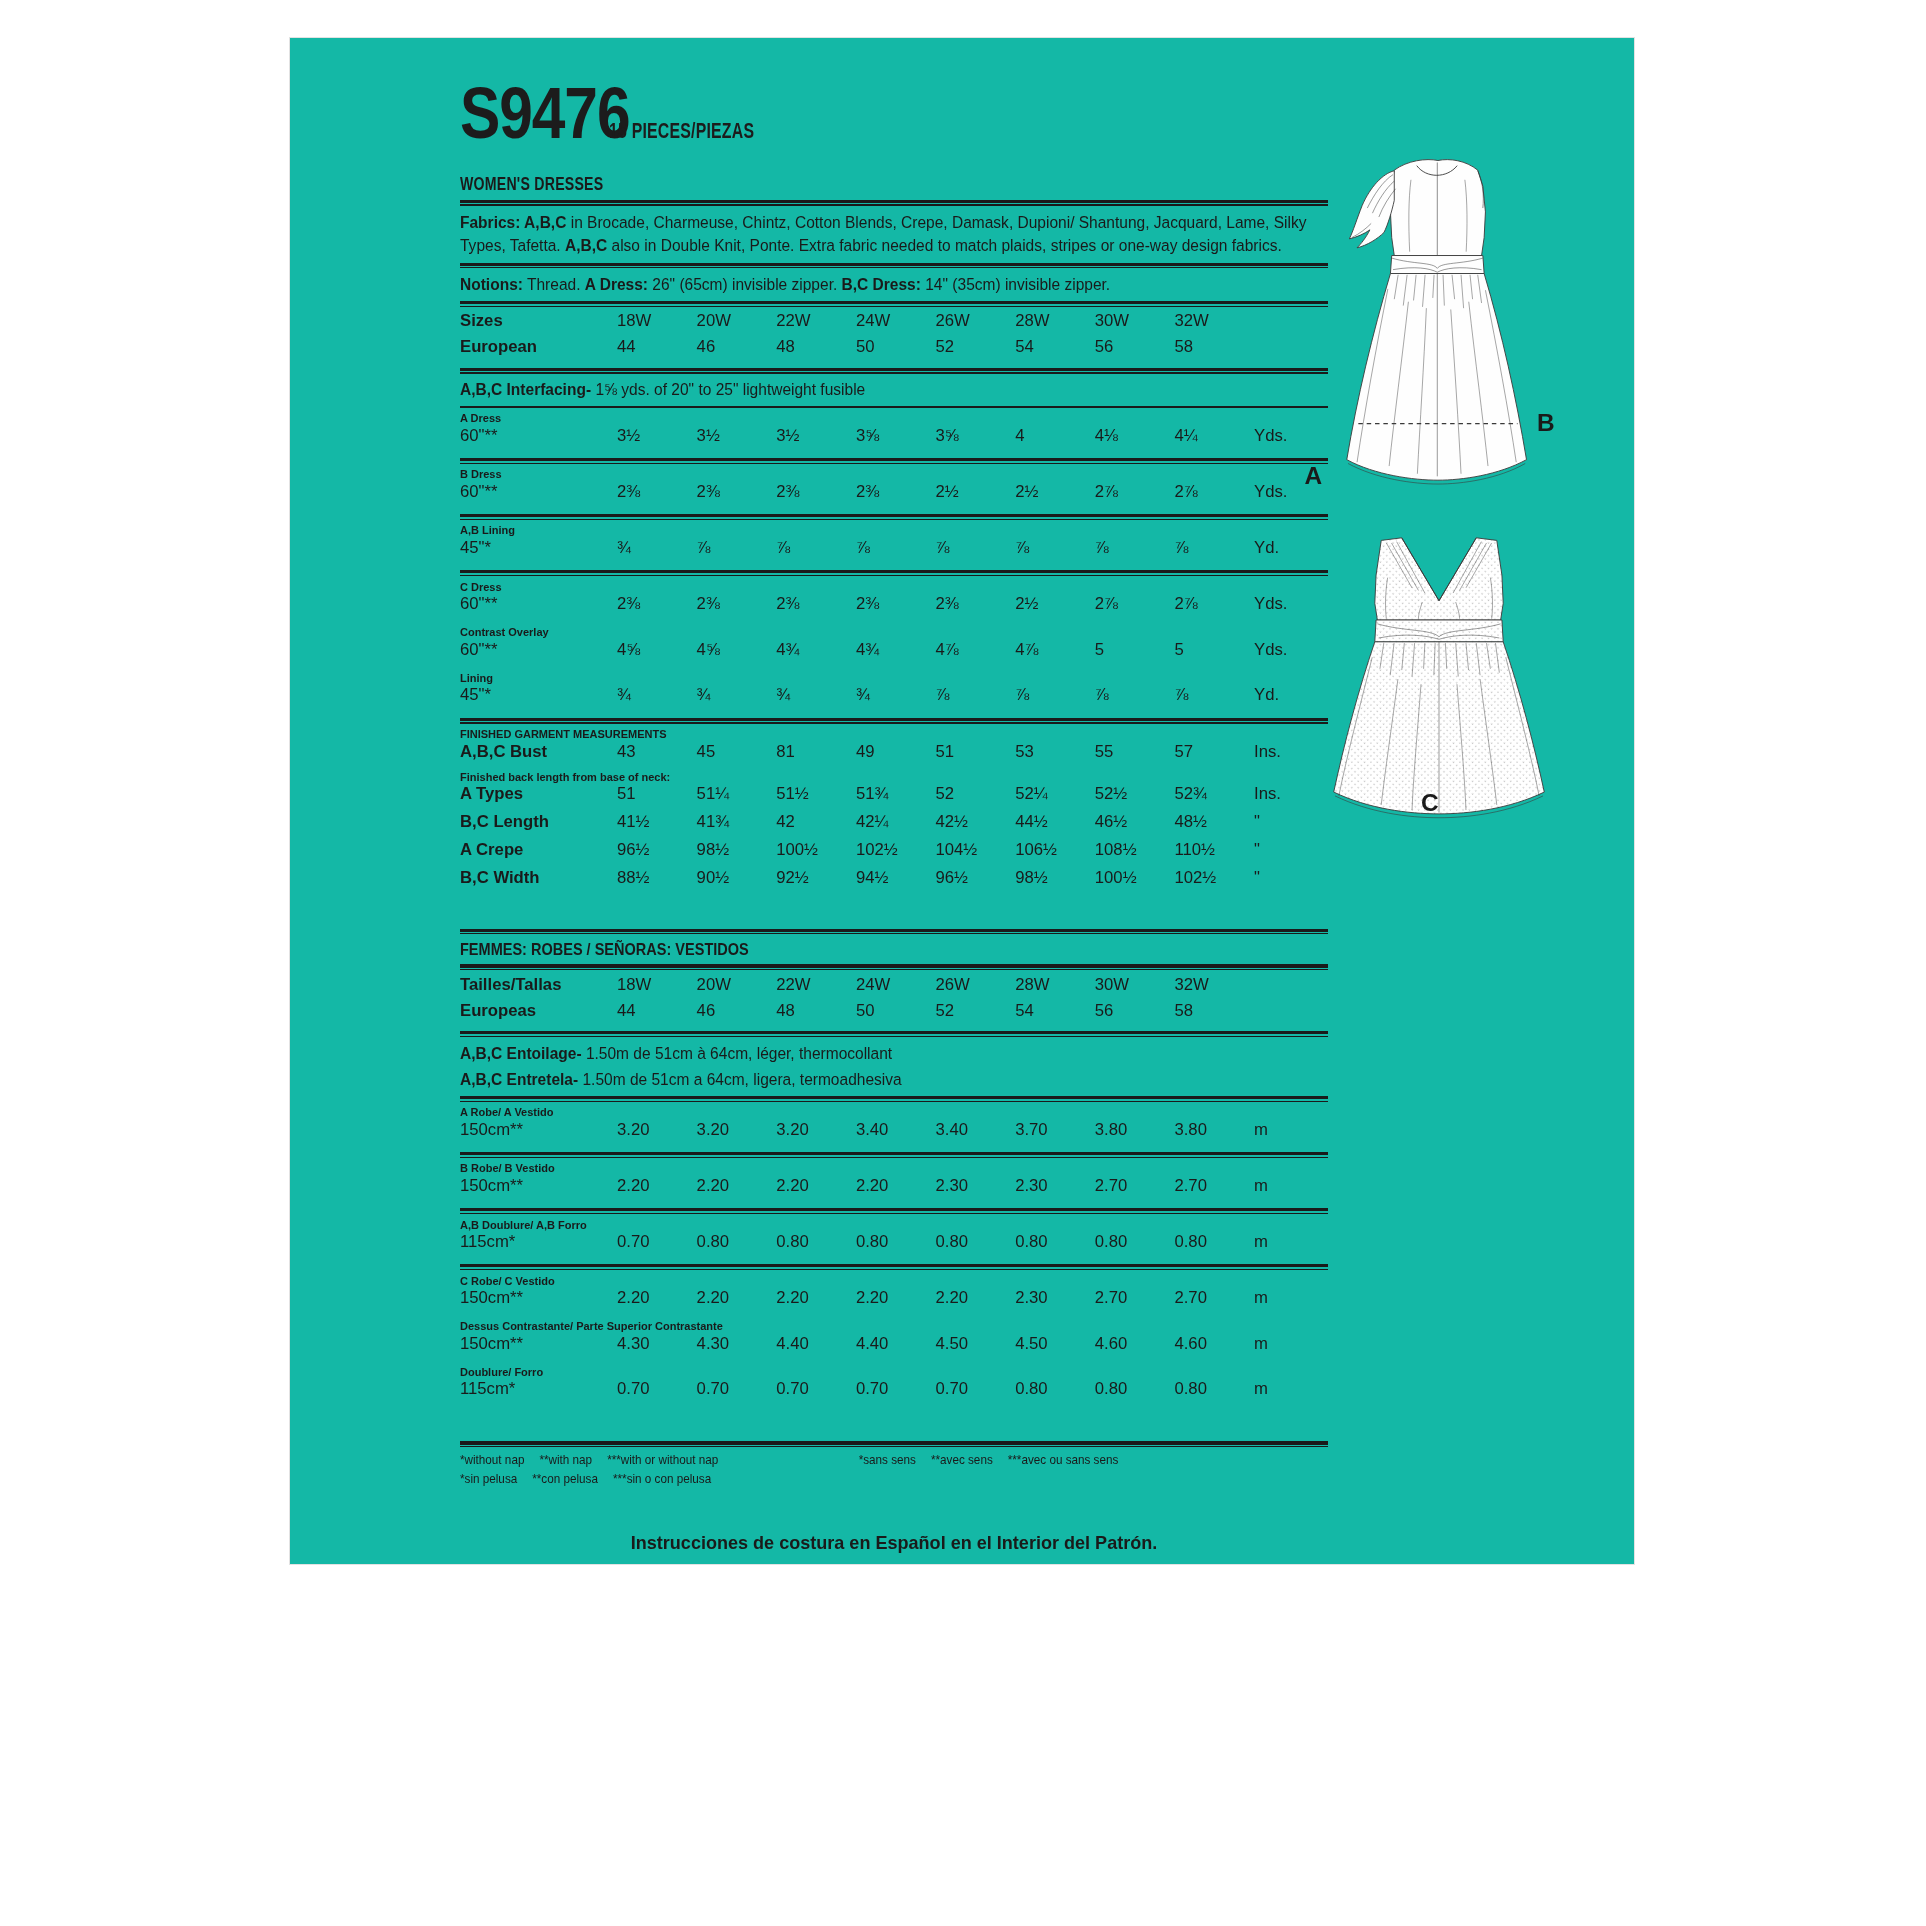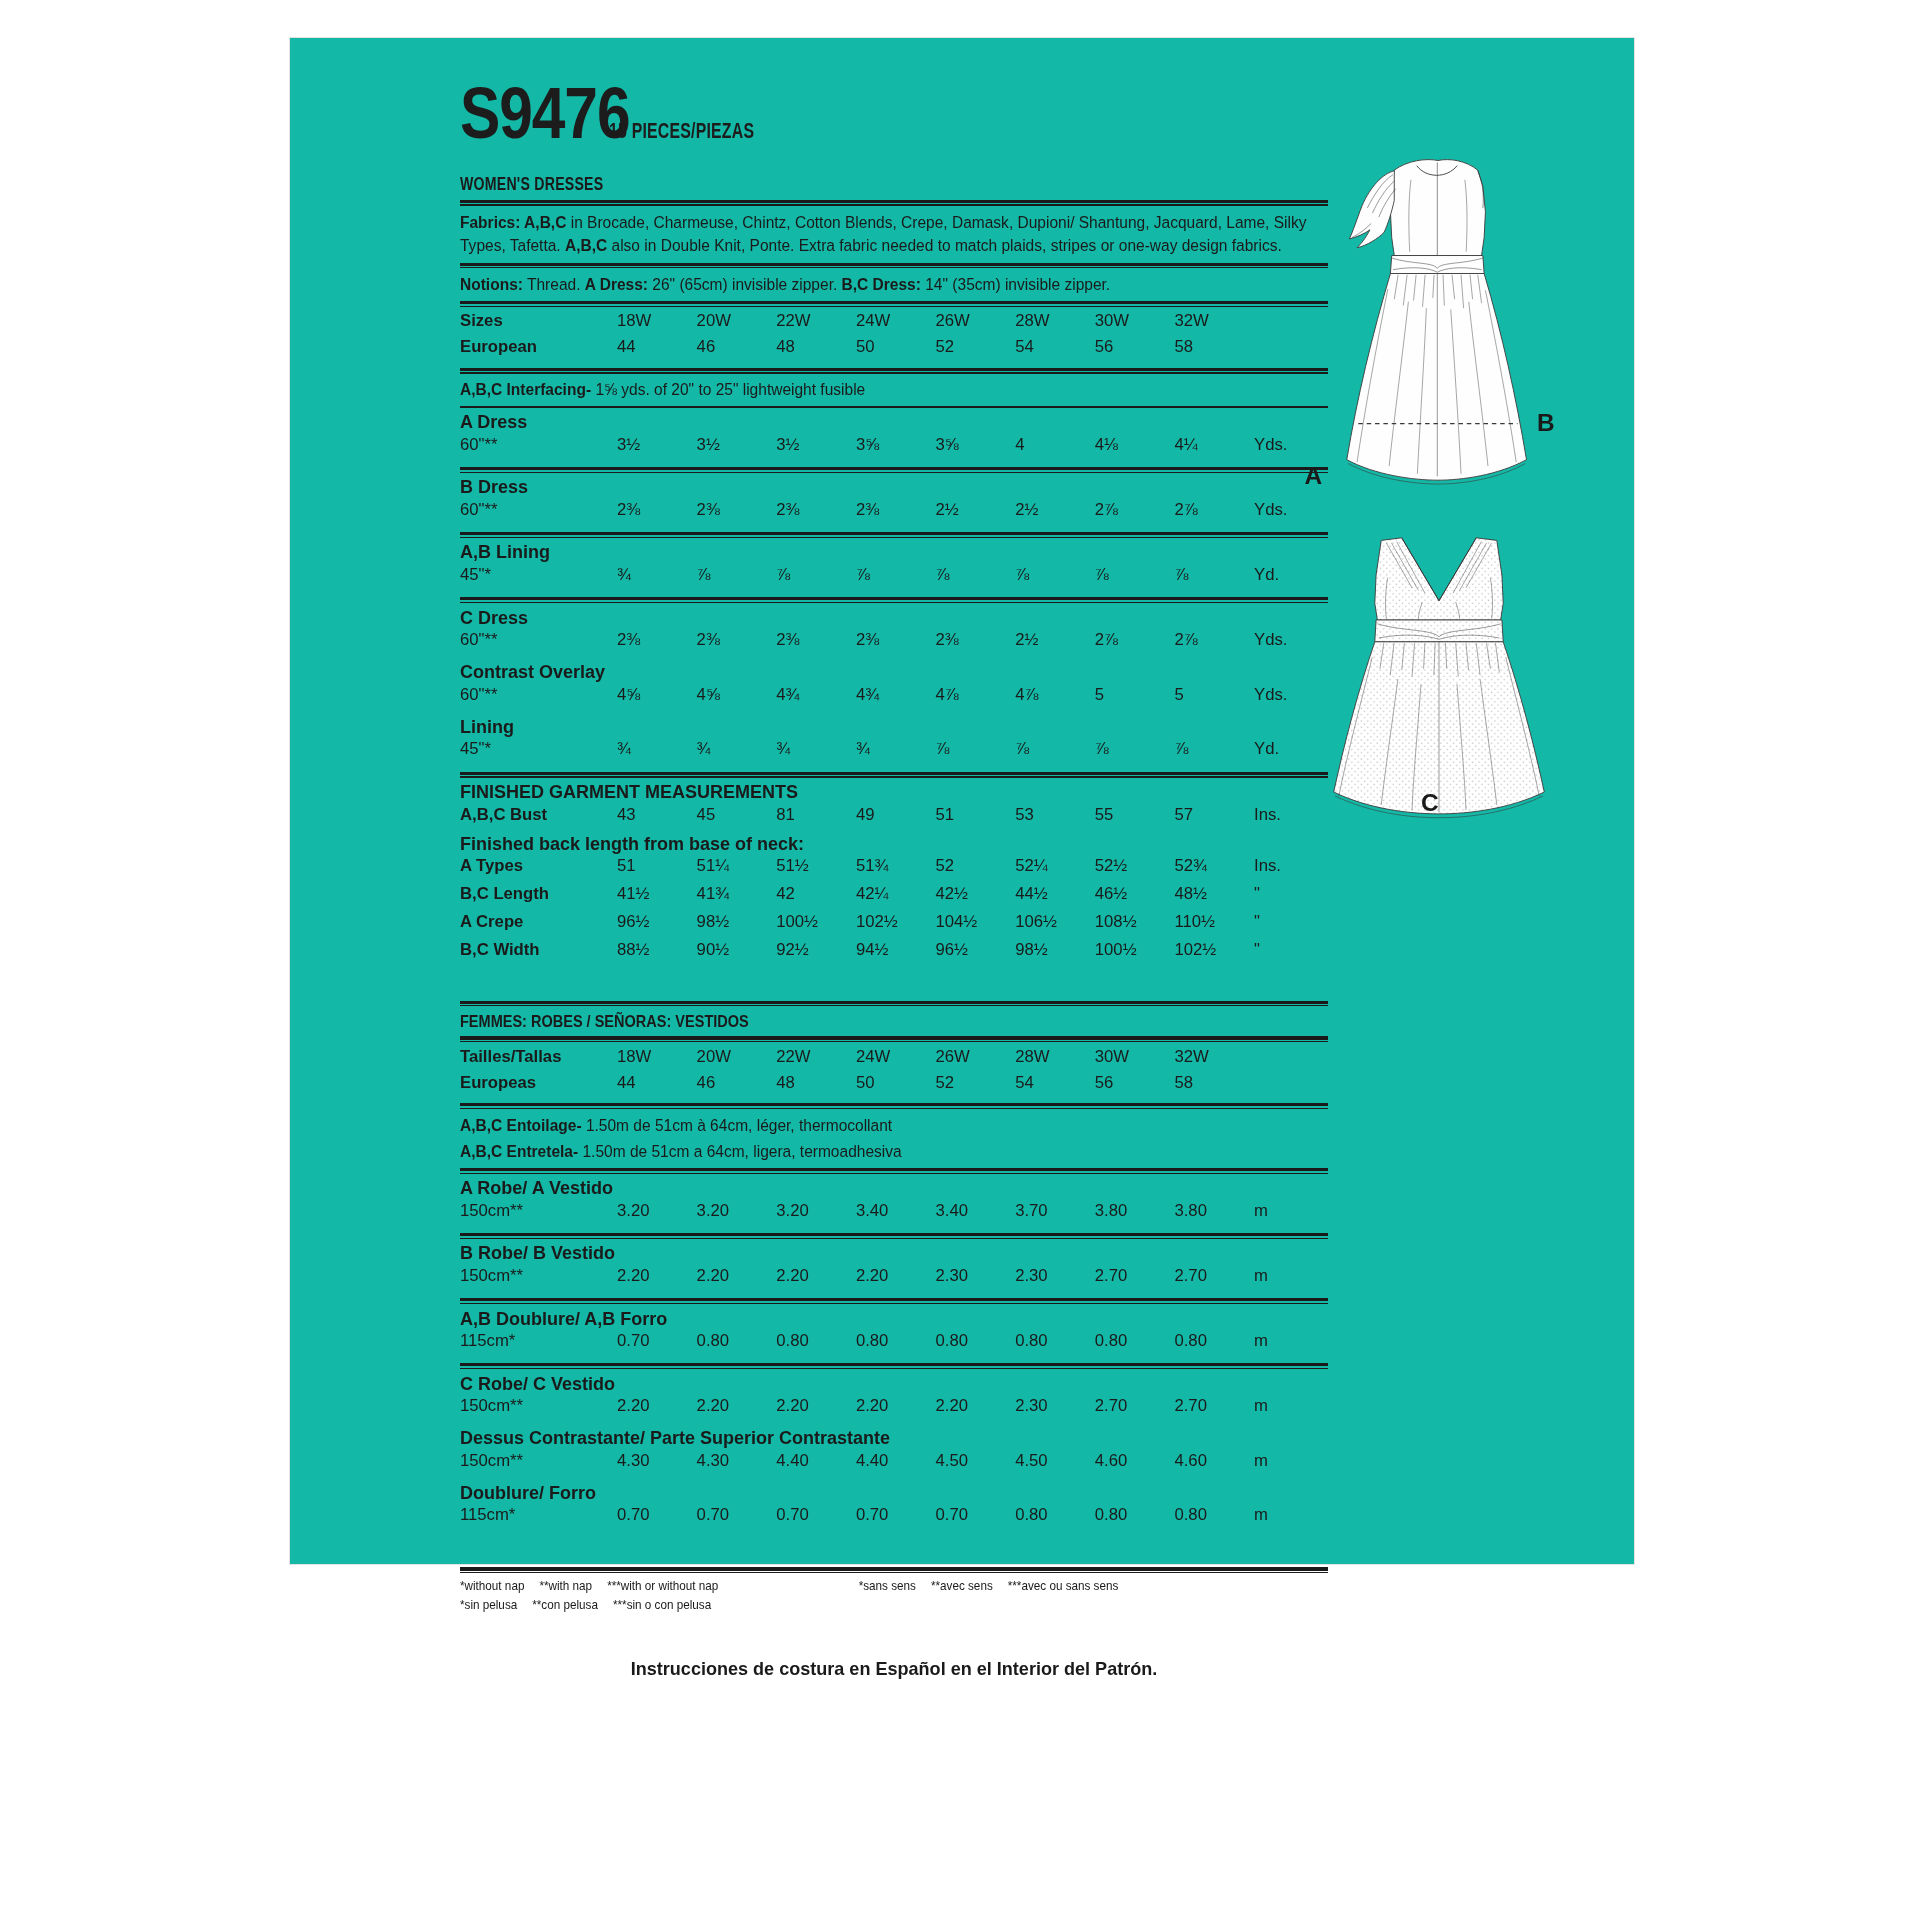--- a/index.html
+++ b/index.html
@@ -66,21 +66,21 @@
   table.t{border-collapse:collapse;width:868px;table-layout:fixed;}
   table.t td{padding:0;vertical-align:baseline;font-size:16.7px;}
   .lbl{font-weight:bold;white-space:nowrap;}
   .lbl-n{font-weight:normal;}
   .num{text-align:left;}
   td.c0{width:136px;}
   td.c1,td.c2,td.c3,td.c4,td.c5,td.c6,td.c7,td.c8{width:69px;}
   td.cu{width:64px;}
   .rowh{height:26px;}
   .rowv{height:28px;}
-  .grp{font-weight:bold;font-size:18px;margin:4.5px 0 1.3px 0;}
+  .grp{font-weight:bold;font-size:11px;margin:4.5px 0 1.3px 0;}
   
   .fn{font-size:13px;transform:scaleX(.9);transform-origin:left top;}
   .fnrow{display:flex;margin-top:3.9px;}
   .fnL{width:360px;display:flex;gap:16.7px;}
   .fnR{display:flex;gap:16.7px;}
   .esp{
     text-align:center;font-weight:bold;font-size:19px;
     margin-top:46px;width:868px;
     transform:scaleX(.95);transform-origin:center top;
   }

